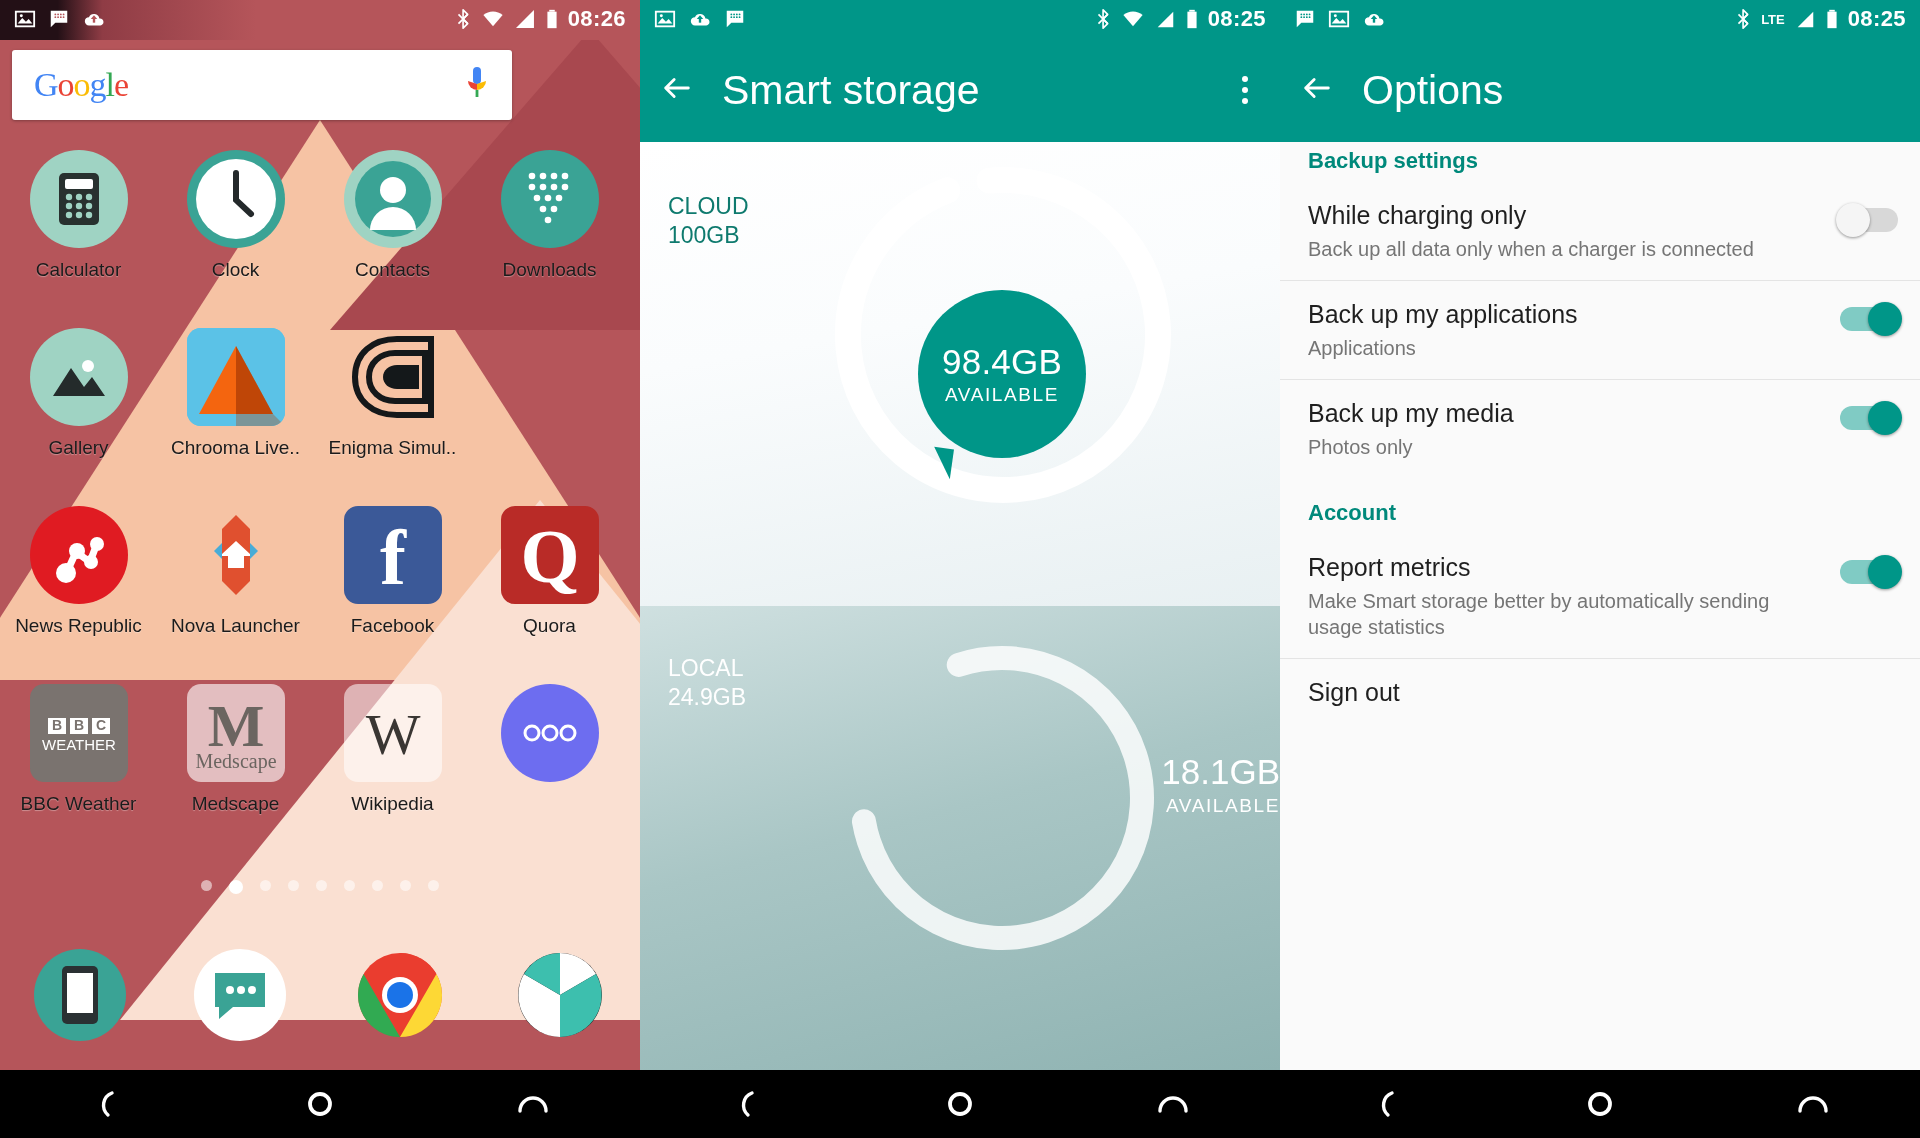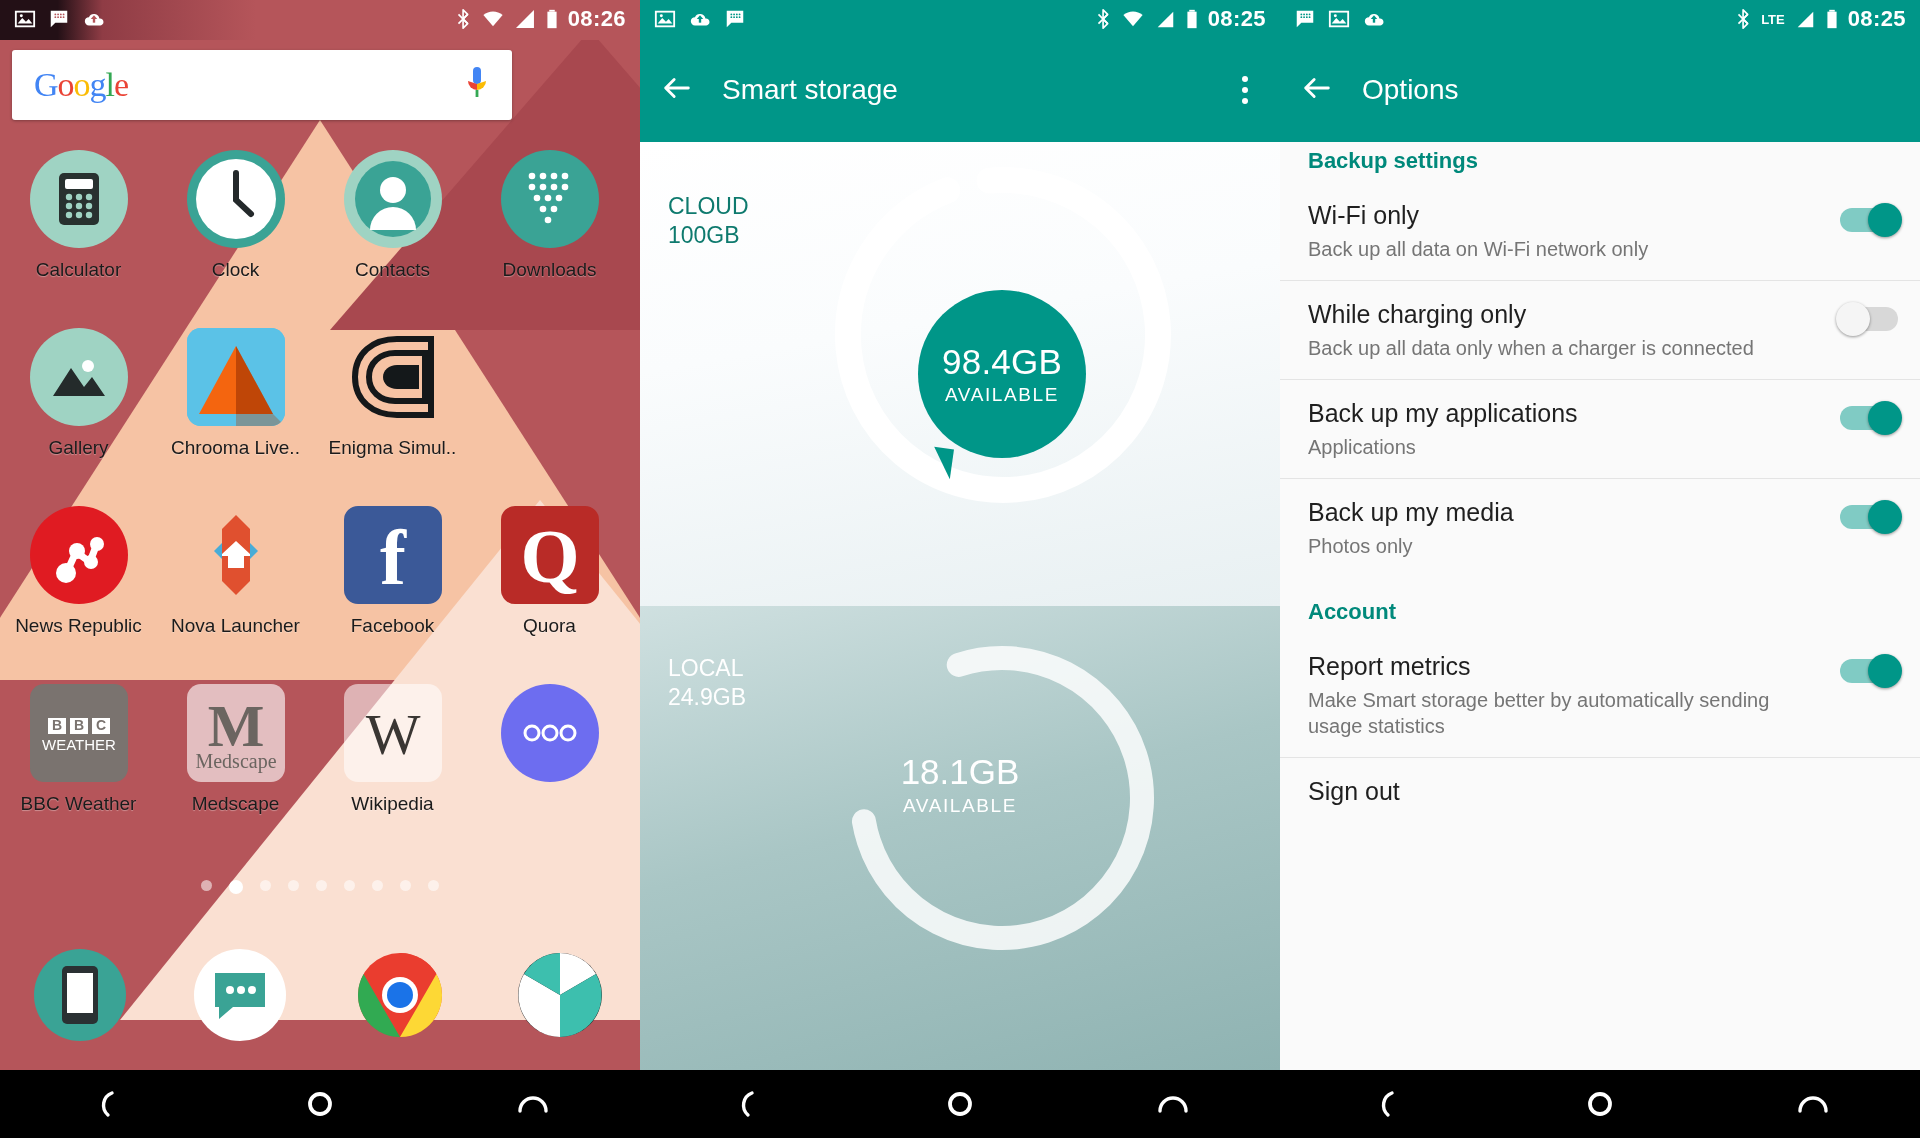--- a/index.html
+++ b/index.html
@@ -106,21 +106,21 @@
   .navbtn { width: 90px; height: 68px; display: flex; align-items: center; justify-content: center; }
 
   
   #panel-storage { left: 640px; width: 640px; background: #fff; }
   .sb-teal { background: #009688; }
   .appbar {
     position: absolute; top: 38px; left: 0; width: 100%; height: 104px;
     background: #009688; display: flex; align-items: center; padding: 0 20px;
     z-index: 15;
   }
-  .appbar-title { color: #fff; font-size: 28px; font-weight: 400; margin-left: 28px; }
+  .appbar-title { color: #fff; font-size: 41px; font-weight: 400; margin-left: 28px; }
   .appbar-overflow { margin-left: auto; display: flex; flex-direction: column; gap: 5px; padding: 6px 12px; }
   .ov-dot { width: 6px; height: 6px; border-radius: 50%; background: #fff; }
 
   .storage-body {
     position: absolute; top: 142px; left: 0; width: 100%; bottom: 68px;
     overflow: hidden;
   }
   .storage-half { position: absolute; left: 0; width: 100%; height: 50%; }
   .storage-cloud {
     top: 0;
@@ -142,21 +142,21 @@
     background: #009688; color: #fff;
   }
   .bubble-val { font-size: 35px; font-weight: 400; letter-spacing: .2px; text-align: center; }
   .bubble-sub { font-size: 19px; letter-spacing: 1.6px; margin-top: 2px; }
   .bubble-tail {
     position: absolute; width: 0; height: 0;
     border-left: 20px solid transparent; border-right: 0 solid transparent;
     border-top: 30px solid #009688;
   }
   .local-val {
-    position: absolute; width: 100%; text-align: center; color: #fff;
+    position: absolute; width: 100%; text-align: right; color: #fff;
   }
   .local-val .v { font-size: 35px; }
   .local-val .s { font-size: 19px; letter-spacing: 1.6px; margin-top: 3px; }
 
   
   #panel-options { left: 1280px; width: 640px; background: #f0abfc; }
   .opt-list {
     position: absolute; top: 126px; left: 0; width: 100%; bottom: 68px;
     background: #fafafa; overflow: hidden;
   }
@@ -687,30 +687,20 @@
           <path d="M20 12H4M10 6l-6 6 6 6" stroke="#fff" stroke-width="2" fill="none" stroke-linecap="round" stroke-linejoin="round"></path>
         </svg>
     </span>
     <span class="appbar-title">Options</span>
   </div>
 
   <div class="opt-list">
 
     <div class="opt-header">Backup settings</div>
 
-    <div class="opt-row">
-      <div class="opt-texts">
-        <div class="opt-title">Wi-Fi only</div>
-        <div class="opt-sub">Back up all data on Wi-Fi network only</div>
-      </div>
-      <div class="switch on">
-          <i class="track"></i>
-          <i class="knob"></i>
-        </div>
-    </div>
 
     <div class="opt-row">
       <div class="opt-texts">
         <div class="opt-title">While charging only</div>
         <div class="opt-sub">Back up all data only when a charger is connected</div>
       </div>
       <div class="switch off">
           <i class="track"></i>
           <i class="knob"></i>
         </div>

